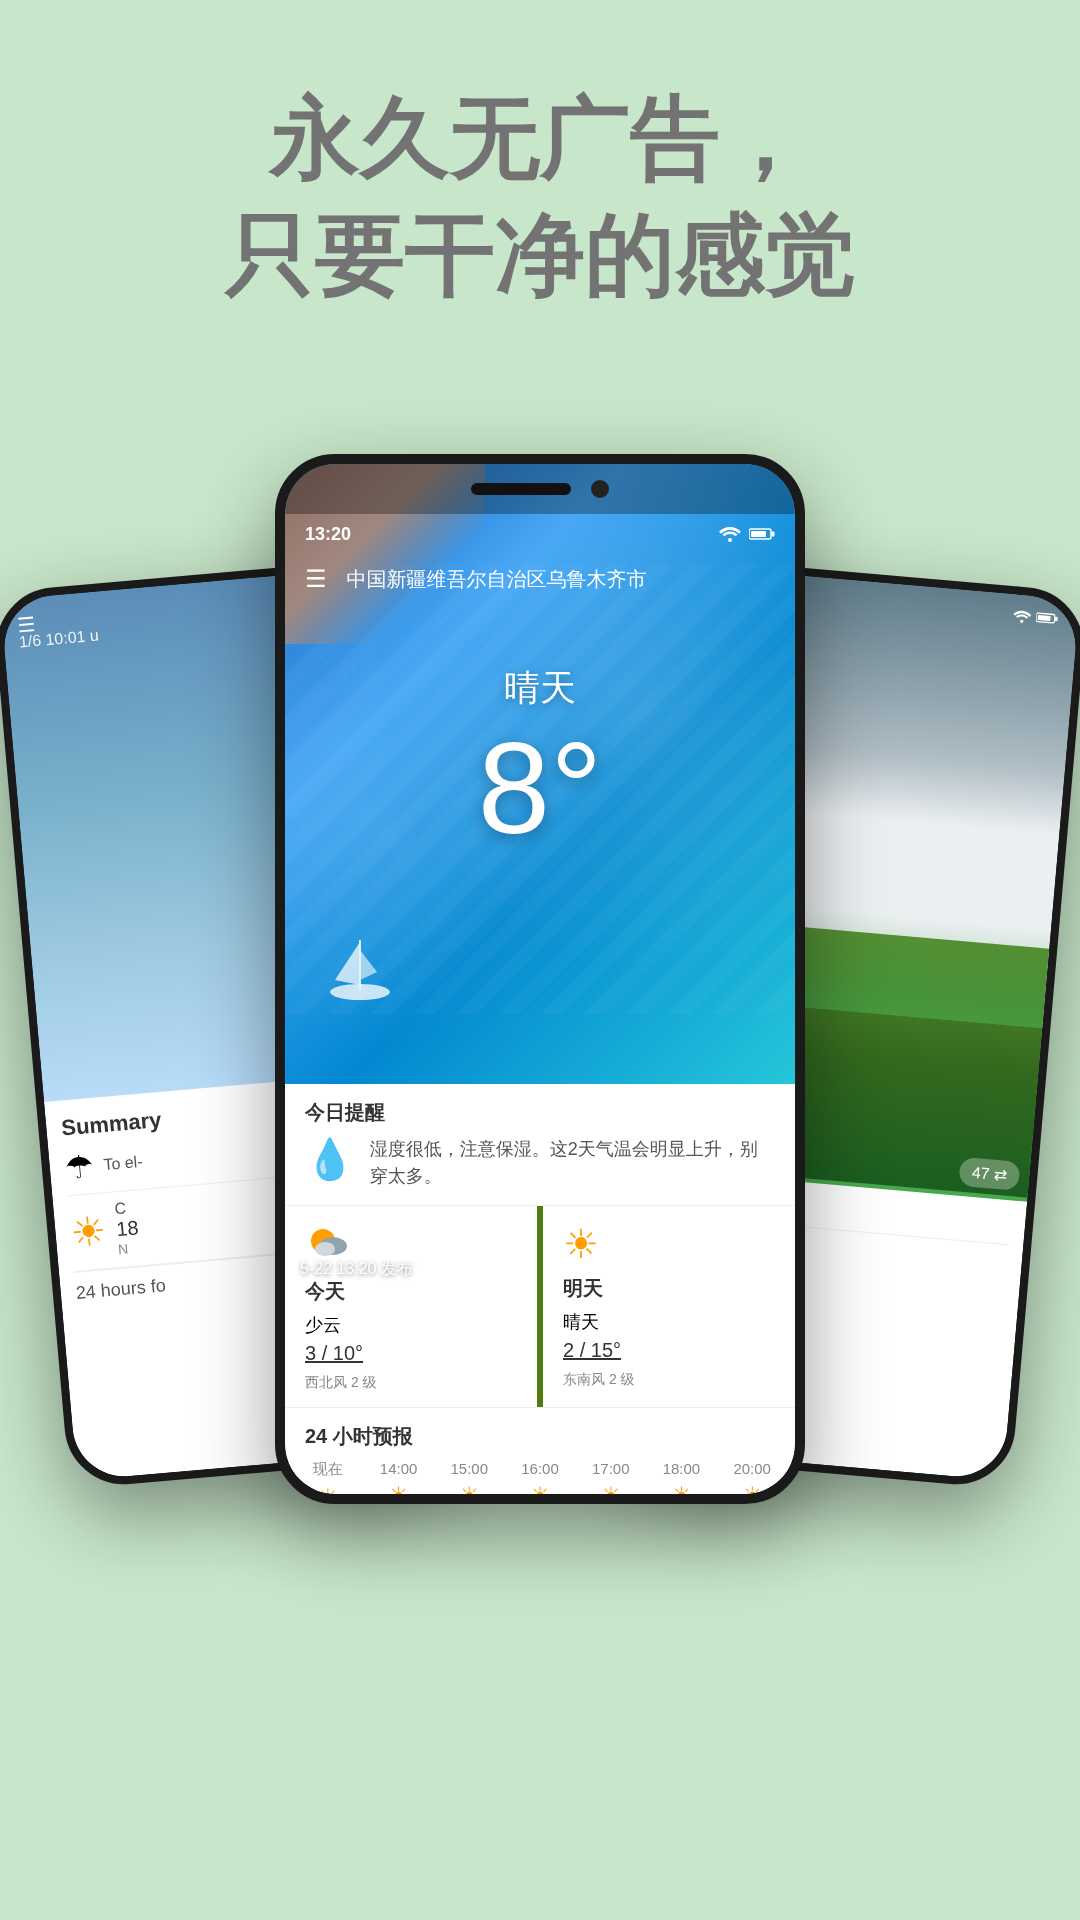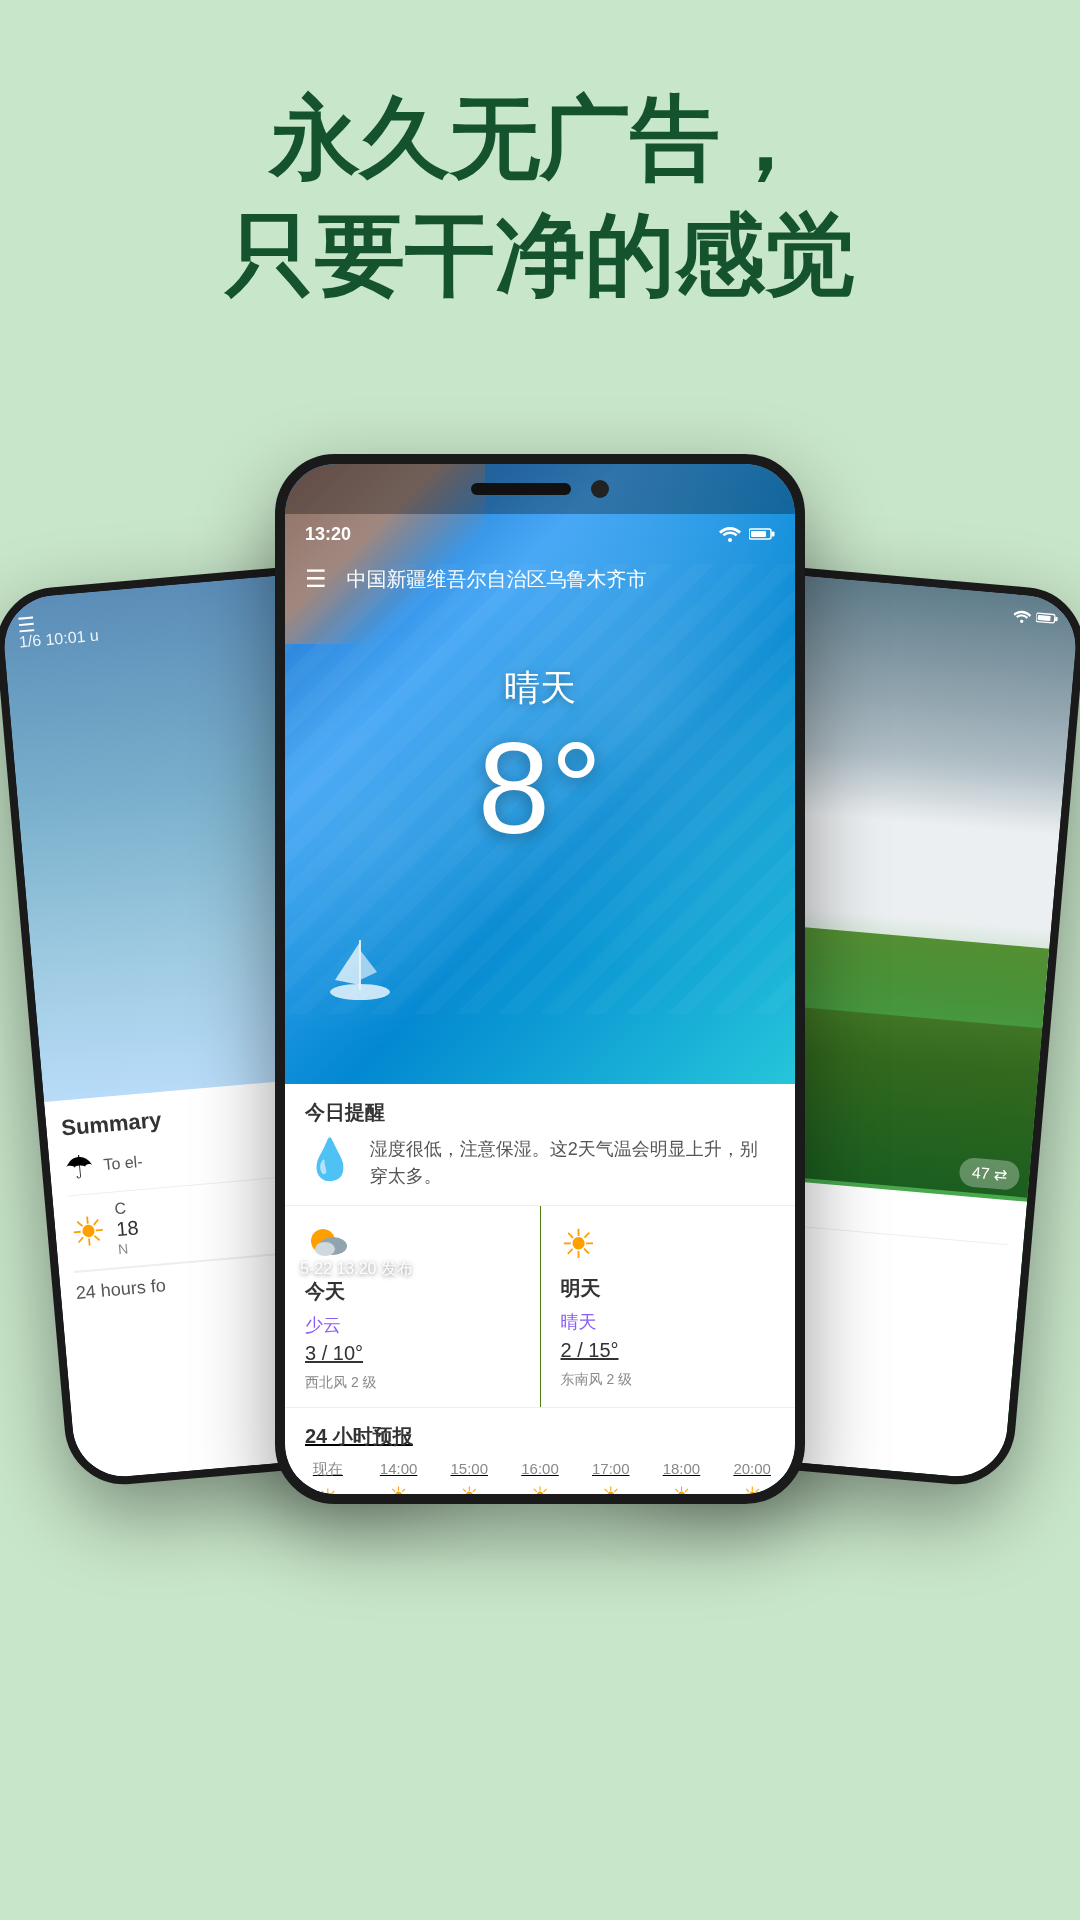--- a/index.html
+++ b/index.html
@@ -15,21 +15,21 @@
 
     
     .header-text {
       text-align: center;
       padding-top: 80px;
       padding-bottom: 40px;
     }
 
     .header-text h1 {
       font-size: 90px;
-      color: #14532d;
+      color: #737373;
       font-weight: bold;
       line-height: 1.3;
     }
 
     
     .phones-container {
       position: relative;
       width: 1080px;
       height: 1450px;
       display: flex;
@@ -260,33 +260,33 @@
       display: flex;
       border-bottom: 1px solid #eee;
     }
 
     .forecast-day {
       flex: 1;
       padding: 15px 20px;
     }
 
     .forecast-day:first-child {
-      border-right: 1px solid #4d7c0f;
+      border-right: 6px solid #4d7c0f;
     }
 
     .day-label {
       font-size: 20px;
       color: #333;
       font-weight: bold;
       margin-bottom: 8px;
     }
 
     .day-condition {
       font-size: 18px;
-      color: #8b5cf6;
+      color: #000000;
       margin-bottom: 5px;
     }
 
     .day-temp {
       font-size: 20px;
       color: #333;
       margin-bottom: 9px;
       text-decoration: underline;
     }
 
@@ -296,21 +296,20 @@
     }
 
     .day-icon {
       font-size: 36px;
       margin-bottom: 8px;
     }
 
     
     .hourly-section {
       padding: 15px 0;
-      text-decoration: underline;
     }
 
     .hourly-title {
       font-size: 20px;
       color: #333;
       font-weight: bold;
       padding: 0 20px;
       margin-bottom: 10px;
     }
 

